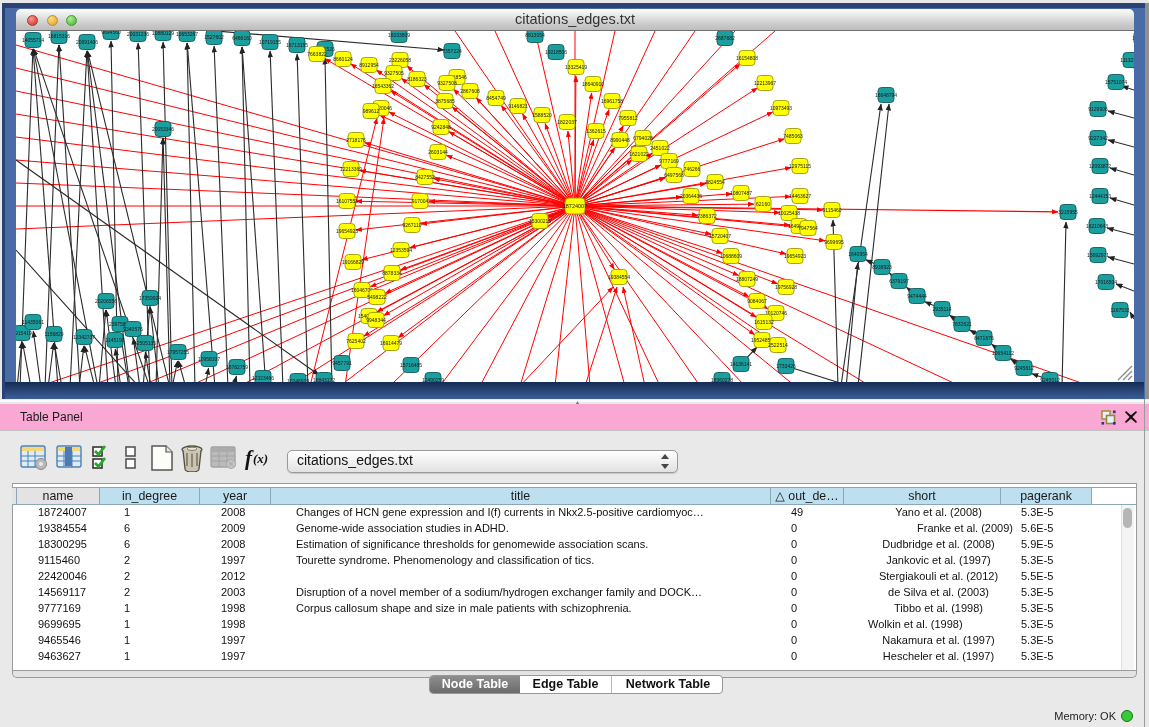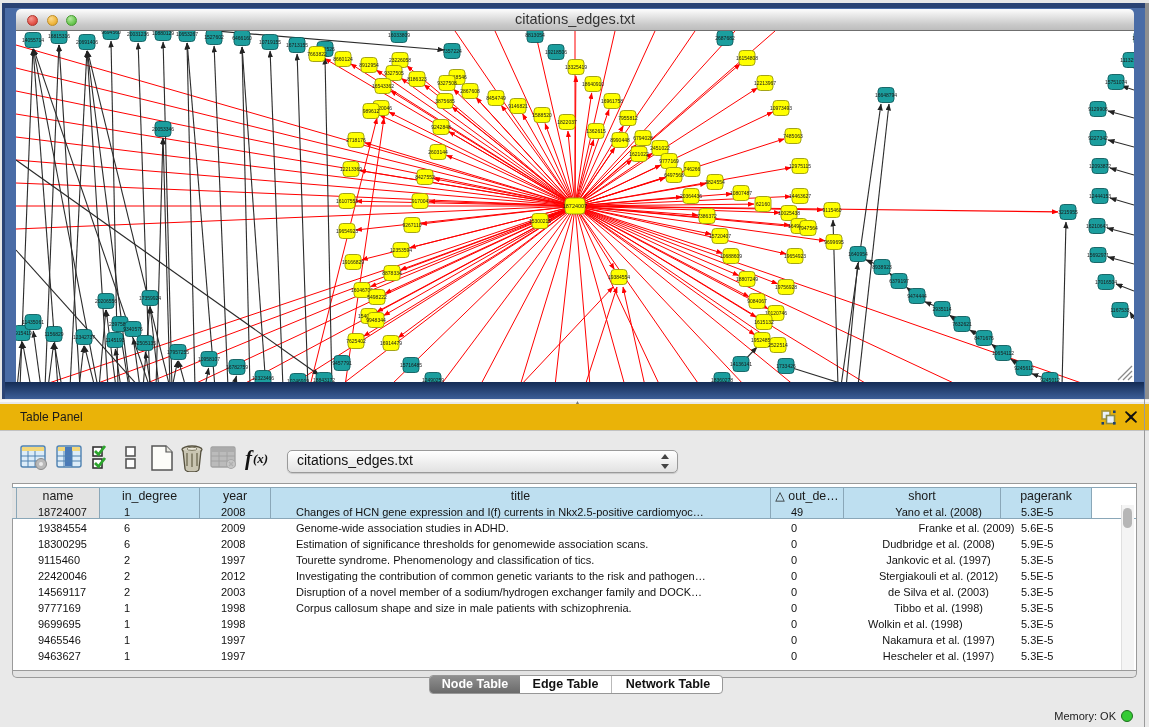--- a/index.html
+++ b/index.html
@@ -1,18 +1,18 @@
 <!DOCTYPE html>
 <html><head><meta charset="utf-8"><style>
 * {margin:0;padding:0;box-sizing:border-box}
 body {width:1149px;height:727px;position:relative;overflow:hidden;font-family:"Liberation Sans",sans-serif;background:#e8e8e8}
 .abs {position:absolute}
 .trow {position:absolute;left:16px;width:1105px;height:16px;font-size:11px;color:#111}
 .trow span {position:absolute;top:1px;white-space:nowrap}
-.hcell {position:absolute;top:487px;height:32px;font-size:12.4px;color:#1a1a1a;text-align:center;line-height:17px;background:#bedff0;border-right:1px solid #8aa7b8;border-top:1px solid #8aa7b8;border-bottom:1px solid #8aa7b8;overflow:hidden;white-space:nowrap}
+.hcell {position:absolute;top:487px;height:18px;font-size:12.4px;color:#1a1a1a;text-align:center;line-height:17px;background:#bedff0;border-right:1px solid #8aa7b8;border-top:1px solid #8aa7b8;border-bottom:1px solid #8aa7b8;overflow:hidden;white-space:nowrap}
 </style></head><body>
 
 <div class="abs" style="left:2px;top:3px;width:1143px;height:396px;background:#4a6ca6;border-top:5px solid #2a4374;border-left:3px solid #2a4374"></div>
 <div class="abs" style="left:5px;top:382px;width:1139px;height:18px;background:linear-gradient(#142c55,#3f619b)"></div>
 
 <div class="abs" style="left:1145px;top:3px;width:4px;height:396px;background:#8f8f8f"></div>
 
 <div class="abs" style="left:16px;top:9px;width:1118px;height:22px;border-radius:5px 5px 0 0;background:linear-gradient(#fdfdfd,#c9c9c9 75%,#bdbdbd);border-bottom:1px solid #6f6f6f;text-align:center;font-size:14.5px;font-weight:400;color:#333;line-height:21px">citations_edges.txt</div>
 <div class="abs" style="left:27px;top:15px;width:11px;height:11px;border-radius:50%;background:radial-gradient(circle at 35% 30%,#f59a93,#e3544a 60%,#c23c32);border:0.5px solid #b0352c"></div>
 <div class="abs" style="left:47px;top:15px;width:11px;height:11px;border-radius:50%;background:radial-gradient(circle at 35% 30%,#fbd98c,#f0b73f 60%,#d29a2b);border:0.5px solid #c08d22"></div>
@@ -500,21 +500,21 @@
 <text x="559.0" y="177.0" font-size="5.5" text-anchor="middle" fill="#1a1a1a">18724007</text>
 <line x1="1102" y1="349" x2="1116" y2="335" stroke="#8a8a8a" stroke-width="1.3"></line>
 <line x1="1107" y1="349" x2="1116" y2="340" stroke="#8a8a8a" stroke-width="1.3"></line>
 <line x1="1112" y1="349" x2="1116" y2="345" stroke="#8a8a8a" stroke-width="1.3"></line>
 </svg>
 </div>
 
 <div class="abs" style="left:0;top:399px;width:1149px;height:328px;background:#e9e9e9"></div>
 <div class="abs" style="left:0;top:400px;width:1149px;height:2px;background:#f8f8f8"></div>
 <div class="abs" style="left:574px;top:400px;width:8px;height:5px;color:#777;font-size:7px;line-height:5px">▲</div>
-<div class="abs" style="left:0;top:404px;width:1149px;height:27px;background:#eab308;border-bottom:1px solid #c2c2c2;font-size:12px;color:#1a1a1a;line-height:26px;padding-left:20px">Table Panel</div>
+<div class="abs" style="left:0;top:404px;width:1149px;height:27px;background:#f9a8d4;border-bottom:1px solid #c2c2c2;font-size:12px;color:#1a1a1a;line-height:26px;padding-left:20px">Table Panel</div>
 
 <svg class="abs" style="left:1100px;top:409px" width="18" height="18" viewBox="0 0 18 18">
 <rect x="2" y="2" width="8" height="8" fill="#e9f1fb" stroke="#a59335" stroke-width="1.6"></rect>
 <rect x="6.5" y="6.5" width="8" height="8" fill="#e9f1fb" stroke="#8a8a45" stroke-width="1.6"></rect>
 <rect x="13" y="1.5" width="2.6" height="2.6" fill="#1c3f6e"></rect>
     <rect x="1.5" y="13" width="2.6" height="2.6" fill="#1c3f6e"></rect>
     <rect x="13" y="13" width="2.6" height="2.6" fill="#1c3f6e"></rect>
 </svg>
 <svg class="abs" style="left:1124px;top:410px" width="14" height="14" viewBox="0 0 14 14">
 <path d="M2 1 L7 5.2 L12 1 L13 2.2 L8.5 7 L13 11.8 L12 13 L7 8.8 L2 13 L1 11.8 L5.5 7 L1 2.2 z" fill="#111"></path>
@@ -600,21 +600,21 @@
     <span style="left:775px">49</span>
 <span style="left:844px;width:157px;text-align:center">Yano et al. (2008)</span>
     <span style="left:1005px">5.3E-5</span>
   </div>
 <div class="trow" style="top:521px">
 <span style="left:22px">19384554</span>
     <span style="left:108px">6</span>
     <span style="left:205px">2009</span>
 <span style="left:280px;width:486px;overflow:hidden">Genome-wide association studies in ADHD.</span>
     <span style="left:775px">0</span>
-<span style="left:872px;width:157px;text-align:center">Franke et al. (2009)</span>
+<span style="left:840px;width:157px;text-align:right">Franke et al. (2009)</span>
     <span style="left:1005px">5.6E-5</span>
   </div>
 <div class="trow" style="top:537px">
 <span style="left:22px">18300295</span>
     <span style="left:108px">6</span>
     <span style="left:205px">2008</span>
 <span style="left:280px;width:486px;overflow:hidden">Estimation of significance thresholds for genomewide association scans.</span>
     <span style="left:775px">0</span>
 <span style="left:844px;width:157px;text-align:center">Dudbridge et al. (2008)</span>
     <span style="left:1005px">5.9E-5</span>
@@ -625,21 +625,20 @@
     <span style="left:205px">1997</span>
 <span style="left:280px;width:486px;overflow:hidden">Tourette syndrome. Phenomenology and classification of tics.</span>
     <span style="left:775px">0</span>
 <span style="left:844px;width:157px;text-align:center">Jankovic et al. (1997)</span>
     <span style="left:1005px">5.3E-5</span>
   </div>
 <div class="trow" style="top:569px">
 <span style="left:22px">22420046</span>
     <span style="left:108px">2</span>
     <span style="left:205px">2012</span>
-<span style="left:280px;width:486px;overflow:hidden">Investigating the contribution of common genetic variants to the risk and pathogen…</span>
     <span style="left:775px">0</span>
 <span style="left:844px;width:157px;text-align:center">Stergiakouli et al. (2012)</span>
     <span style="left:1005px">5.5E-5</span>
   </div>
 <div class="trow" style="top:585px">
 <span style="left:22px">14569117</span>
     <span style="left:108px">2</span>
     <span style="left:205px">2003</span>
 <span style="left:280px;width:486px;overflow:hidden">Disruption of a novel member of a sodium/hydrogen exchanger family and DOCK…</span>
     <span style="left:775px">0</span>

